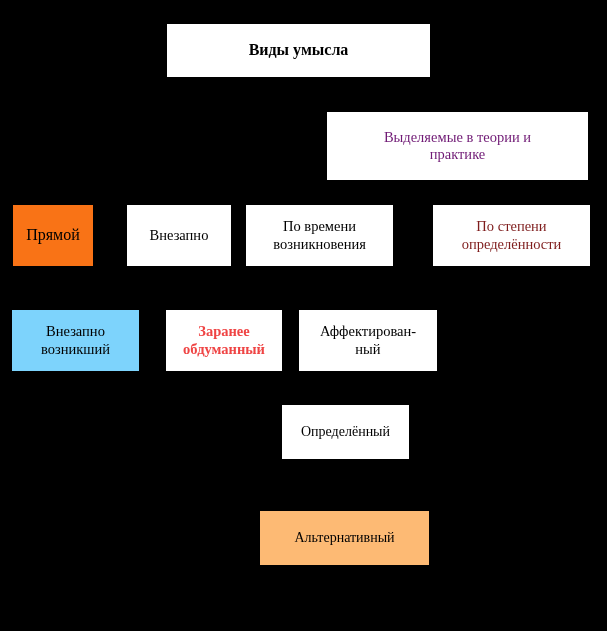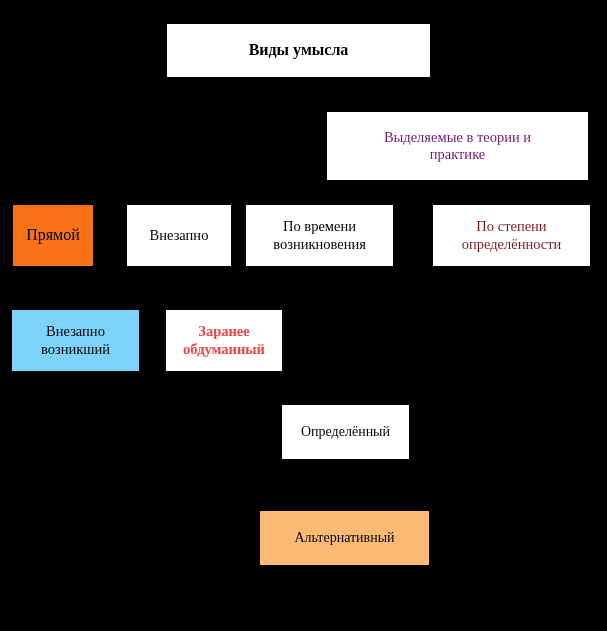--- a/index.html
+++ b/index.html
@@ -50,15 +50,17 @@
     <div class="node" style="left: 12px; top: 204px; width: 82px; height: 63px; font-size: 16px; font-weight: normal; background: #f97316; color: rgb(0, 0, 0);">Прямой</div>
     <div class="node" style="left: 126px; top: 204px; width: 106px; height: 63px; font-size: 14.5px; font-weight: normal; background: rgb(255, 255, 255); color: rgb(0, 0, 0);">Внезапно</div>
     <div class="node" style="left: 245px; top: 204px; width: 149px; height: 63px; font-size: 14.5px; font-weight: normal; background: rgb(255, 255, 255); color: rgb(0, 0, 0);">По времени
 возникновения</div>
     <div class="node" style="left: 432px; top: 204px; width: 159px; height: 63px; font-size: 14.5px; font-weight: normal; background: rgb(255, 255, 255); color: #7f1d1d;">По степени
 определённости</div>
     <div class="node" style="left: 11px; top: 309px; width: 129px; height: 63px; font-size: 14.5px; font-weight: normal; background: #7dd3fc; color: rgb(0, 0, 0);">Внезапно
 возникший</div>
     <div class="node" style="left: 165px; top: 309px; width: 118px; height: 63px; font-size: 14.5px; font-weight: bold; background: rgb(255, 255, 255); color: #ef4444;">Заранее
 обдуманный</div>
+    <div class="node" style="left: 298px; top: 309px; width: 140px; height: 63px; font-size: 14.5px; font-weight: normal; background: rgb(255, 255, 255); color: rgb(0, 0, 0);">Аффектирован-
+ный</div>
     <div class="node" style="left: 281px; top: 404px; width: 129px; height: 56px; font-size: 14px; font-weight: normal; background: rgb(255, 255, 255); color: rgb(0, 0, 0);">Определённый</div>
     <div class="node" style="left: 259px; top: 510px; width: 171px; height: 56px; font-size: 14px; font-weight: normal; background: #fdba74; color: rgb(0, 0, 0);">Альтернативный</div>
   </div>
 
 </body></html>

